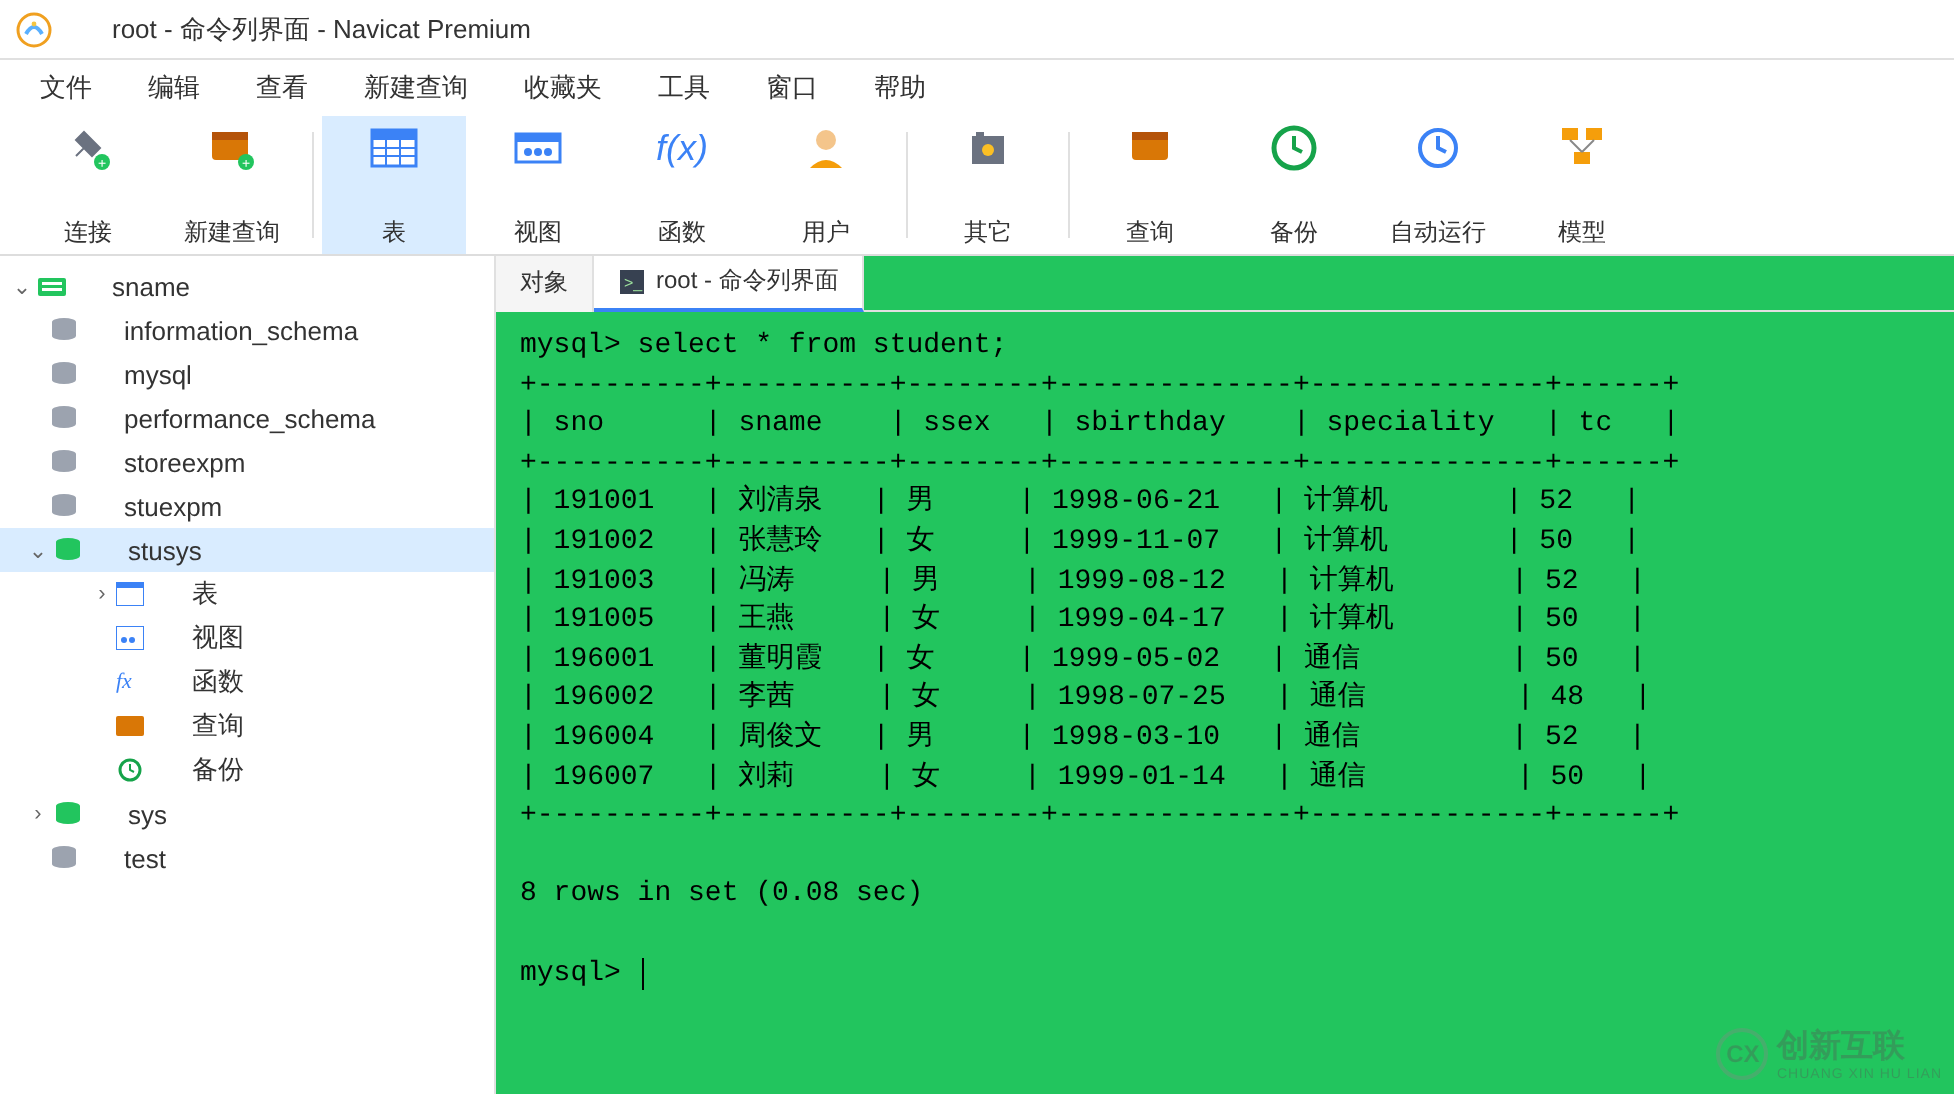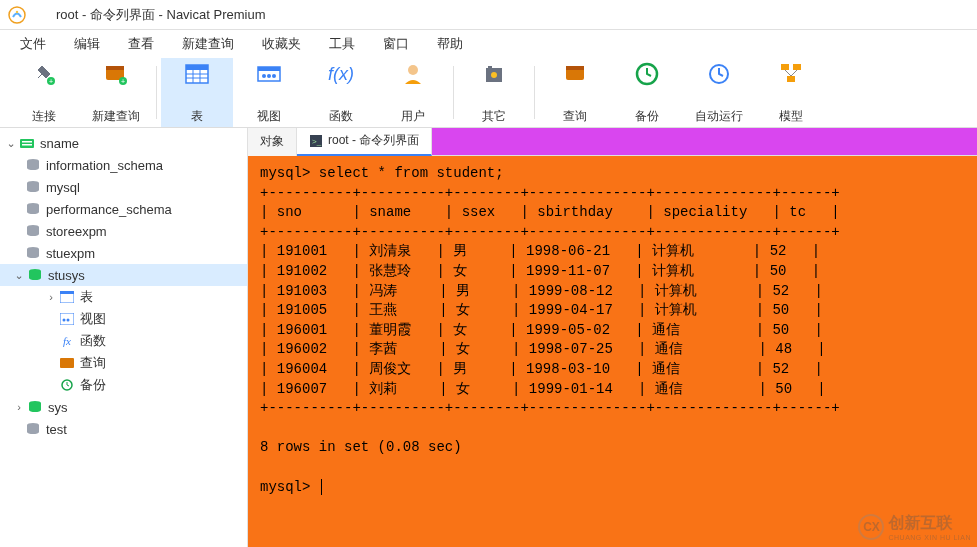--- a/index.html
+++ b/index.html
@@ -23,37 +23,37 @@
 .tool-sep { width: 1px; background: #e0e0e0; margin: 8px 4px; }
 
 
 .main { display: flex; height: calc(547px - 30px - 28px - 70px); }
 
 
 .sidebar { width: 248px; border-right: 1px solid #e0e0e0; overflow: auto; padding: 4px 0; background: #fff; }
 .tree-item { display: flex; align-items: center; height: 22px; padding-left: 4px; cursor: default; white-space: nowrap; }
 .tree-item.selected { background: #d9ecff; }
 .tree-item .chev { width: 14px; height: 14px; display: inline-flex; align-items: center; justify-content: center; color: #666; font-size: 11px; }
-.tree-item .dbicon { width: 18px; height: 14px; display: inline-flex; align-items: center; justify-content: center; margin-right: 4px; }
+.tree-item .dbicon { width: 18px; height: 14px; display: inline-flex; align-items: center; margin-right: 20px; }
 .tree-item .label { font-size: 13px; }
 .indent-1 { padding-left: 24px; }
 .indent-2 { padding-left: 44px; }
 
 
 .content { flex: 1; display: flex; flex-direction: column; }
 
 
-.tabs { height: 28px; display: flex; align-items: center; background: #d946ef; border-bottom: 1px solid #e0e0e0; }
+.tabs { height: 28px; display: flex; align-items: center; background: #22c55e; border-bottom: 1px solid #e0e0e0; }
 .tab { height: 28px; display: flex; align-items: center; padding: 0 12px; border-right: 1px solid #e0e0e0; background: #f5f5f5; font-size: 12px; cursor: default; }
 .tab.active { background: #fff; border-bottom: 2px solid #3b82f6; }
 .tab .ticon { width: 14px; height: 14px; margin-right: 5px; display: inline-flex; align-items: center; justify-content: center; }
 .tab.right { margin-left: auto; }
 
 
-.terminal { flex: 1; padding: 8px 12px; font-family: "Consolas", "Courier New", monospace; font-size: 14px; line-height: 1.4; white-space: pre; color: #000; background: #f97316; overflow: auto; }
+.terminal { flex: 1; padding: 8px 12px; font-family: "Consolas", "Courier New", monospace; font-size: 14px; line-height: 1.4; white-space: pre; color: #000; background: #22c55e; overflow: auto; }
 .cursor { display: inline-block; width: 1px; height: 16px; background: #000; vertical-align: text-bottom; margin-left: 2px; animation: blink 1s step-end infinite; }
 @keyframes blink { 50% { opacity: 0; } }
 
 
 .watermark { position: absolute; right: 6px; bottom: 6px; opacity: 0.35; font-size: 10px; display: flex; align-items: center; gap: 4px; color: #555; }
 .watermark .wlogo { width: 26px; height: 26px; border: 2px solid #888; border-radius: 50%; display: flex; align-items: center; justify-content: center; font-weight: bold; font-size: 12px; }
 </style>
 </head>
 <body>
 

